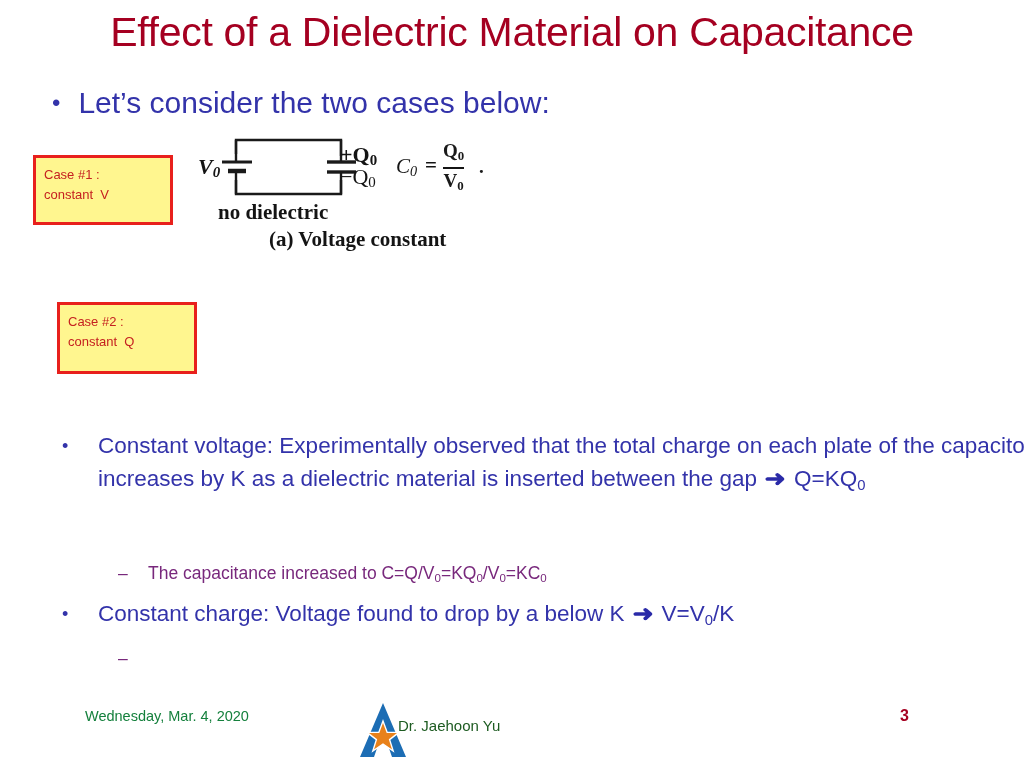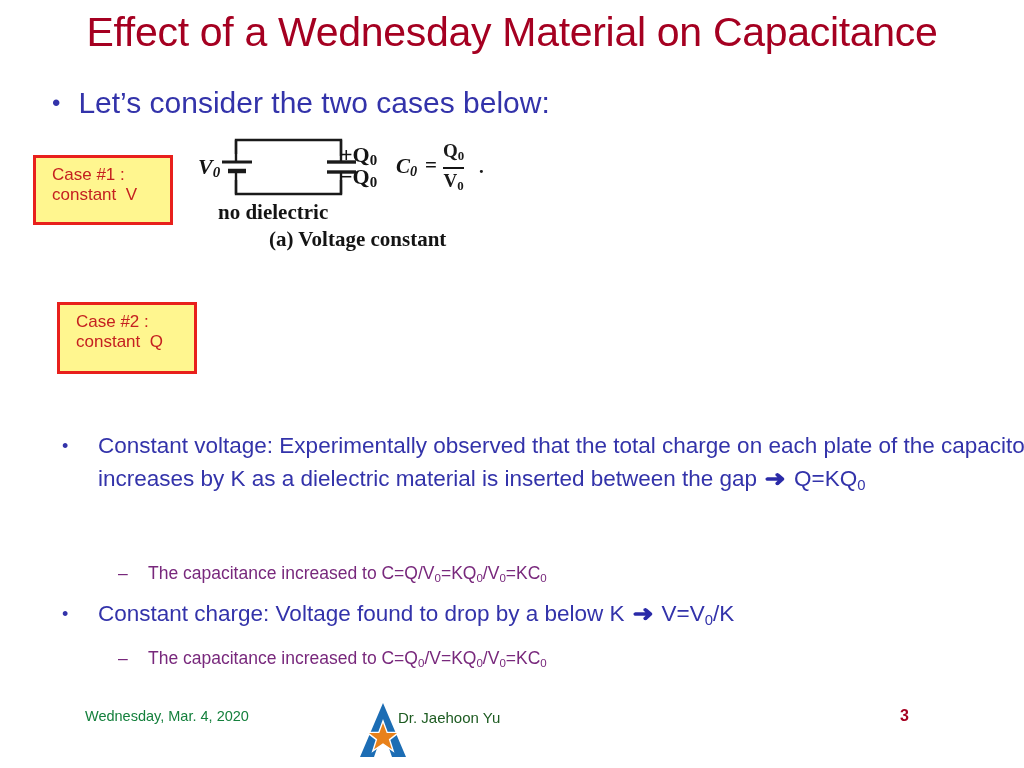--- a/index.html
+++ b/index.html
@@ -47,23 +47,23 @@
     line-height: 38px;
     margin-right: 18px;
   }
 
   
   .case-box {
     position: absolute;
     background: #FFF68F;
     border: 3px solid #E8201C;
     color: #C52020;
-    font-size: 17px;
+    font-size: 13px;
     line-height: 20px;
-    padding: 7px 10px 8px 16px;
+    padding: 7px 10px 8px 8px;
     box-sizing: border-box;
   }
   #case-box-1 { left: 33px; top: 155px; width: 140px; height: 70px; }
   #case-box-2 { left: 33px; top: 302px; width: 140px; height: 72px; margin-left: 24px; }
   .case-line { white-space: pre; }
 
   
   .figure {
     position: absolute;
     left: 196px;
@@ -76,22 +76,22 @@
   .fig-svg { position: absolute; left: 0; top: 0; }
 
   .fig-label {
     position: absolute;
     font-family: "Liberation Serif", serif;
     color: #141414;
     white-space: nowrap;
   }
   .v0-label { left: 2px; top: 22px; font-size: 22px; font-style: italic; font-weight: bold; }
   .q-plus   { left: 144px; top: 10px; font-size: 22px; font-weight: bold; }
-  .q-minus  { left: 144px; top: 32px; font-size: 22px; font-weight: bold; }
-  .c0-label { left: 200px; top: 22px; font-size: 21px; font-style: italic; font-weight: bold; }
+  .q-minus  { left: 144px; top: 32px; font-size: 22px; font-weight: normal; }
+  .c0-label { left: 200px; top: 22px; font-size: 21px; font-style: italic; font-weight: normal; }
   .eq-sign  { left: 229px; top: 21px; font-size: 21px; font-weight: bold; }
   .frac {
     position: absolute;
     left: 247px; top: 8px;
     text-align: center;
     font-size: 19px;
     font-weight: bold;
     line-height: 21px;
   }
   .frac .num { display: block; }
@@ -164,41 +164,41 @@
   }
   .footer-center {
     position: absolute;
     left: 398px;
     top: 707px;
     font-size: 15px;
     color: #1D5B21;
     line-height: 21px;
     white-space: nowrap;
   }
-  .footer-center .line2 { display: block; text-align: right; }
+  .footer-center .line2 { display: block; text-align: right; margin-top: 8px; }
   .footer-logo {
     position: absolute;
     left: 352px;
     top: 701px;
     width: 62px;
     height: 58px;
   }
   .footer-page {
     position: absolute;
     left: 900px;
     top: 707px;
     font-size: 16px;
     font-weight: bold;
     color: #A50021;
   }
 </style>
 </head>
 <body>
 
-<div class="slide-title">Effect of a Wednesday Material on Capacitance</div>
+<div class="slide-title">Effect of a Dielectric Material on Capacitance</div>
 
 <div class="top-bullet">
   <span class="dot">•</span>
   <span>Let’s consider the two cases below:</span>
 </div>
 
 <div class="case-box" id="case-box-1">
   <div class="case-line">Case #1 :</div>
   <div class="case-line">constant  V</div>
 </div>
@@ -268,21 +268,20 @@
     <span>The capacitance increased to C=Q/V<span class="sb">0</span>=KQ<span class="sb">0</span>/V<span class="sb">0</span>=KC<span class="sb">0</span></span>
   </div>
 
   <div class="b-main" id="bullet-cc">
     <span class="marker">•</span>
     <span>Constant charge: Voltage found to drop by a below K </span><span class="arrow-glyph">➜</span><span> V=V</span><span class="sb">0</span><span>/K</span>
   </div>
 
   <div class="b-sub" id="bullet-cc-sub">
     <span class="marker">–</span>
-    <span>The capacitance increased to C=Q<span class="sb">0</span>/V=KQ<span class="sb">0</span>/V<span class="sb">0</span>=KC<span class="sb">0</span></span>
   </div>
 
 </div>
 
 <div class="footer-date">Wednesday, Mar. 4, 2020</div>
 
 <svg class="footer-logo" viewBox="0 0 62 58">
   <path d="M31 2 L54 56 L40 56 L31 30 L22 56 L8 56 Z" fill="#1C6DB4"></path>
   <path d="M31 20 L35.2 31.4 L47 31.4 L37.6 38.6 L41.2 50 L31 43 L20.8 50 L24.4 38.6 L15 31.4 L26.8 31.4 Z" fill="#E8811A" stroke="#ffffff" stroke-width="1.4"></path>
 </svg>

